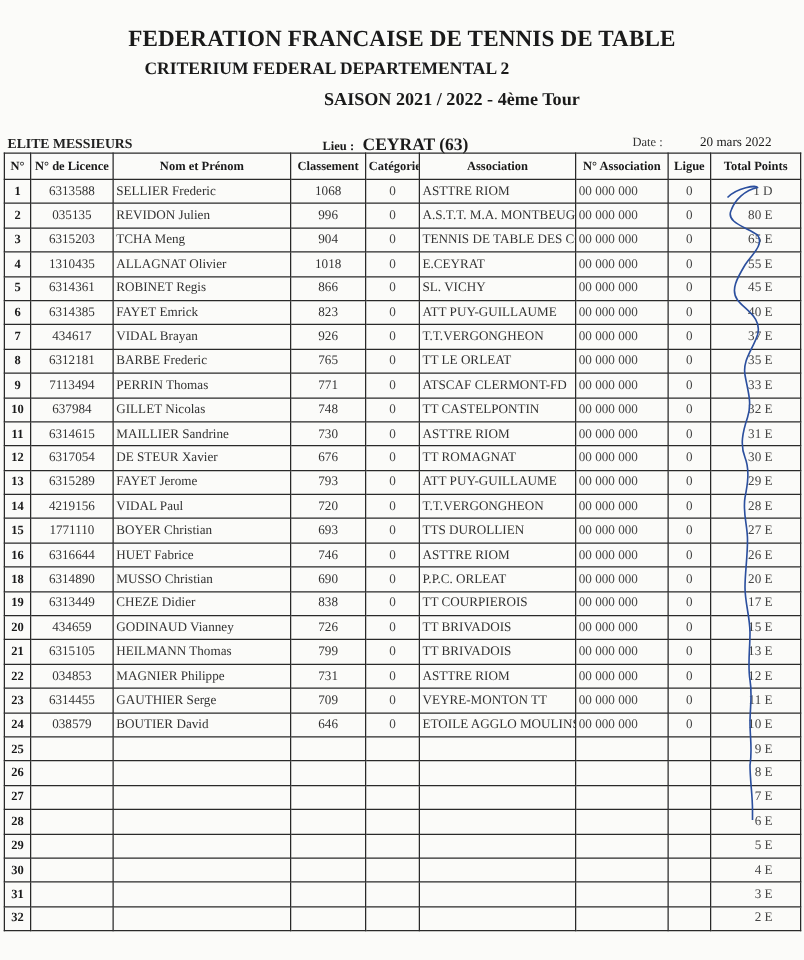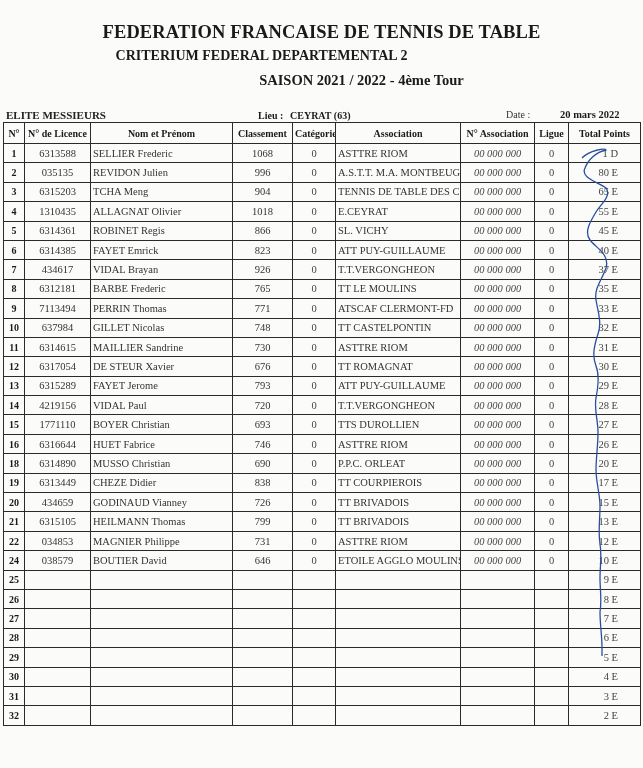--- a/index.html
+++ b/index.html
@@ -8,36 +8,36 @@
   .title1 { position: absolute; top: 22px; left: 0; width: 643px; text-align: center;
             font-size: 18.5px; font-weight: bold; letter-spacing: 0.1px; }
   .title2 { position: absolute; top: 48px; left: 0; width: 523px; text-align: center;
             font-size: 14px; font-weight: bold; }
   .title3 { position: absolute; top: 72px; left: 0; width: 643px; text-align: center;
             font-size: 14.5px; font-weight: bold; padding-left: 40px; }
   .meta { position: absolute; top: 96px; font-size: 11px; margin-top: 13px; }
   .meta.division { left: 6px; font-weight: bold; color: #222; }
   .meta.lieu { left: 258px; }
   .meta.lieu .lbl { font-weight: bold; font-size: 10px; }
-  .meta.lieu .val { font-weight: bold; font-size: 10px; margin-left: 4px; }
+  .meta.lieu .val { font-weight: bold; font-size: 14px; margin-left: 4px; }
   .meta.date { left: 506px; font-size: 10px; color: #333; }
-  .meta.dateval { left: 560px; font-weight: bold; font-size: 10.5px; }
+  .meta.dateval { left: 560px; font-weight: normal; font-size: 10.5px; }
 
   table { position: absolute; top: 122px; left: 3px; border-collapse: collapse;
           table-layout: fixed; width: 637px; }
   th, td { border: 1px solid #2a2a2a; height: 18.4px; padding: 0 2px; font-size: 10.5px;
            white-space: nowrap; overflow: hidden; }
   th { font-weight: bold; font-size: 10px; height: 20px; text-align: center; }
   td.num { text-align: center; font-weight: bold; font-size: 10px; }
   td.lic { text-align: center; color: #333; }
   td.name { text-align: left; color: #333; }
   td.cls { text-align: center; color: #333; }
   td.cat { text-align: center; color: #444; }
   td.assoc { text-align: left; color: #333; }
-  td.nassoc { text-align: center; color: #444; font-style: italic; }
+  td.nassoc { text-align: left; color: #444; }
   td.ligue { text-align: center; color: #444; }
   td.pts { text-align: right; padding-right: 22px; color: #444; }
   .ink { position: absolute; left: 0; top: 0; width: 643px; height: 768px; pointer-events: none; }
 </style>
 </head>
 <body>
 
 <div class="title1">FEDERATION FRANCAISE DE TENNIS DE TABLE</div>
 <div class="title2">CRITERIUM FEDERAL DEPARTEMENTAL 2</div>
 <div class="title3">SAISON 2021 / 2022 - 4ème Tour</div>
@@ -152,21 +152,21 @@
         <td class="nassoc">00 000 000</td>
         <td class="ligue">0</td>
         <td class="pts">37 E</td>
       </tr>
       <tr>
         <td class="num">8</td>
         <td class="lic">6312181</td>
         <td class="name">BARBE Frederic</td>
         <td class="cls">765</td>
         <td class="cat">0</td>
-        <td class="assoc">TT LE MOULINS</td>
+        <td class="assoc">TT LE ORLEAT</td>
         <td class="nassoc">00 000 000</td>
         <td class="ligue">0</td>
         <td class="pts">35 E</td>
       </tr>
       <tr>
         <td class="num">9</td>
         <td class="lic">7113494</td>
         <td class="name">PERRIN Thomas</td>
         <td class="cls">771</td>
         <td class="cat">0</td>
@@ -299,20 +299,31 @@
       <tr>
         <td class="num">22</td>
         <td class="lic">034853</td>
         <td class="name">MAGNIER Philippe</td>
         <td class="cls">731</td>
         <td class="cat">0</td>
         <td class="assoc">ASTTRE RIOM</td>
         <td class="nassoc">00 000 000</td>
         <td class="ligue">0</td>
         <td class="pts">12 E</td>
+      </tr>
+      <tr>
+        <td class="num">23</td>
+        <td class="lic">6314455</td>
+        <td class="name">GAUTHIER Serge</td>
+        <td class="cls">709</td>
+        <td class="cat">0</td>
+        <td class="assoc">VEYRE-MONTON TT</td>
+        <td class="nassoc">00 000 000</td>
+        <td class="ligue">0</td>
+        <td class="pts">11 E</td>
       </tr>
       <tr>
         <td class="num">24</td>
         <td class="lic">038579</td>
         <td class="name">BOUTIER David</td>
         <td class="cls">646</td>
         <td class="cat">0</td>
         <td class="assoc">ETOILE AGGLO MOULINS</td>
         <td class="nassoc">00 000 000</td>
         <td class="ligue">0</td>

